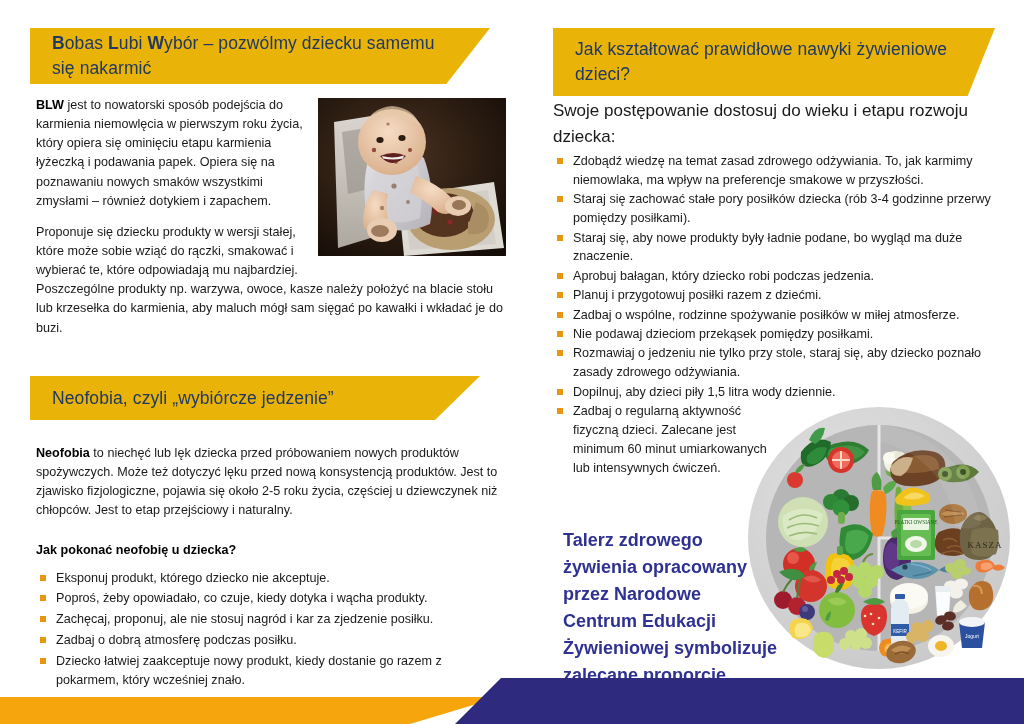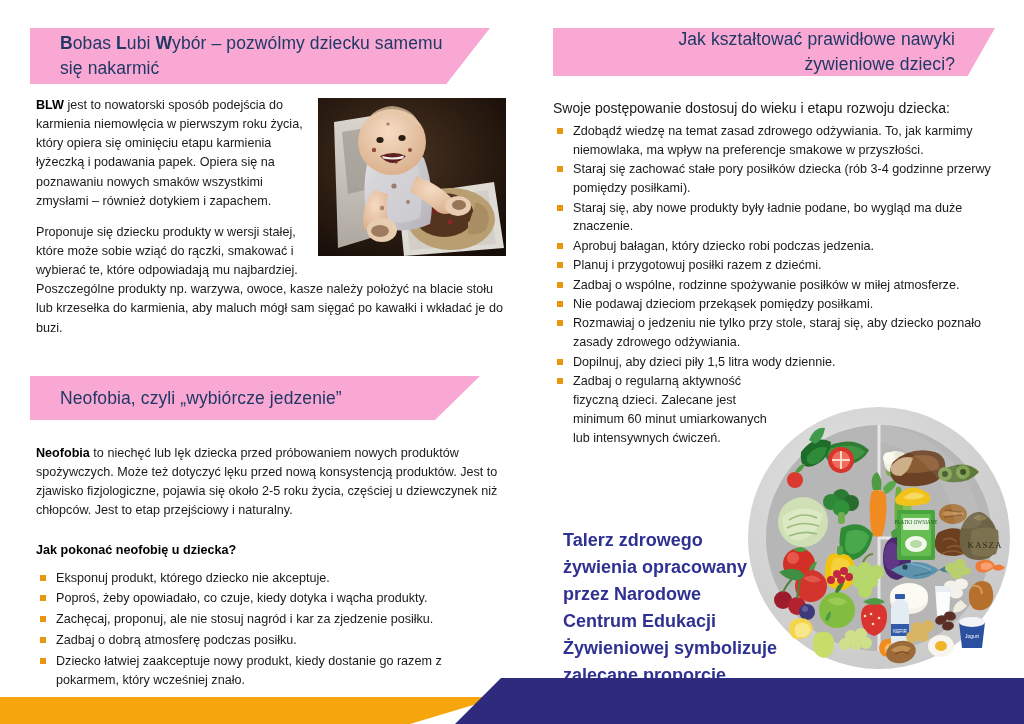--- a/index.html
+++ b/index.html
@@ -10,25 +10,24 @@
     font-family:"Liberation Sans", sans-serif;
     color:#222222;
     overflow:hidden;
     position:relative;
   }
   .page{position:absolute;inset:0;}
 
   
   .banner{
     position:absolute;
-    background:#f9a8d4;
+    background:#eab308;
     display:flex;
     align-items:center;
     box-sizing:border-box;
-    padding-left:8px;
   }
   .banner-text{
     color:#1f3864;
     font-size:17.5px;
     line-height:1.42;
     padding-left:22px;
     padding-right:40px;
     font-weight:400;
     letter-spacing:.1px;
   }
@@ -36,23 +35,22 @@
 
   #banner-blw{
     left:30px;top:28px;width:460px;height:56px;
     clip-path:polygon(0 0, 100% 0, 90.5% 100%, 0 100%);
   }
   #banner-neofobia{
     left:30px;top:376px;width:450px;height:44px;
     clip-path:polygon(0 0, 100% 0, 90% 100%, 0 100%);
   }
   #banner-nawyki{
-    left:553px;top:28px;width:442px;height:48px;
+    left:553px;top:28px;width:442px;height:68px;
     clip-path:polygon(0 0, 100% 0, 93.8% 100%, 0 100%);
-    text-align:right;
   }
 
   
   .col-left{position:absolute;left:36px;top:96px;width:470px;}
   .col-right{position:absolute;left:553px;top:98px;width:452px;}
 
   .body-text{
     font-size:12.6px;
     line-height:1.52;
     color:#1a1a1a;
@@ -95,21 +93,21 @@
   ul.blist li::before{
     content:"";
     position:absolute;
     left:4px;top:6px;
     width:6px;height:6px;
     background:#e8950f;
   }
   ul.blist.tight li{margin-bottom:0.5px;}
 
   .intro-line{
-    font-size:14px;line-height:1.5;color:#1a1a1a;margin:0 0 3px 0;
+    font-size:17px;line-height:1.5;color:#1a1a1a;margin:0 0 3px 0;
   }
 
   
   li.narrow{max-width:210px;}
 
   
   .plate-caption{
     position:absolute;
     left:563px;top:527px;width:215px;
     font-size:18px;

